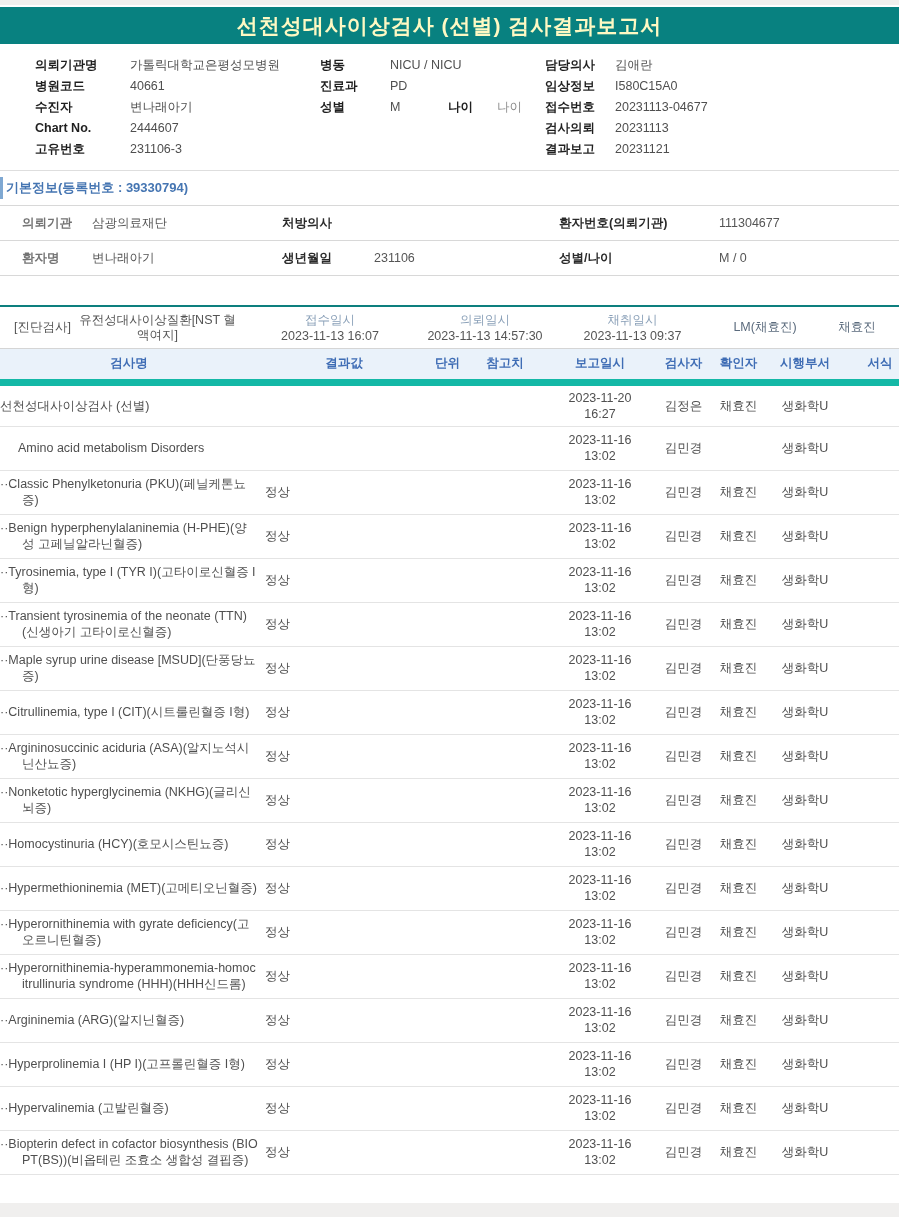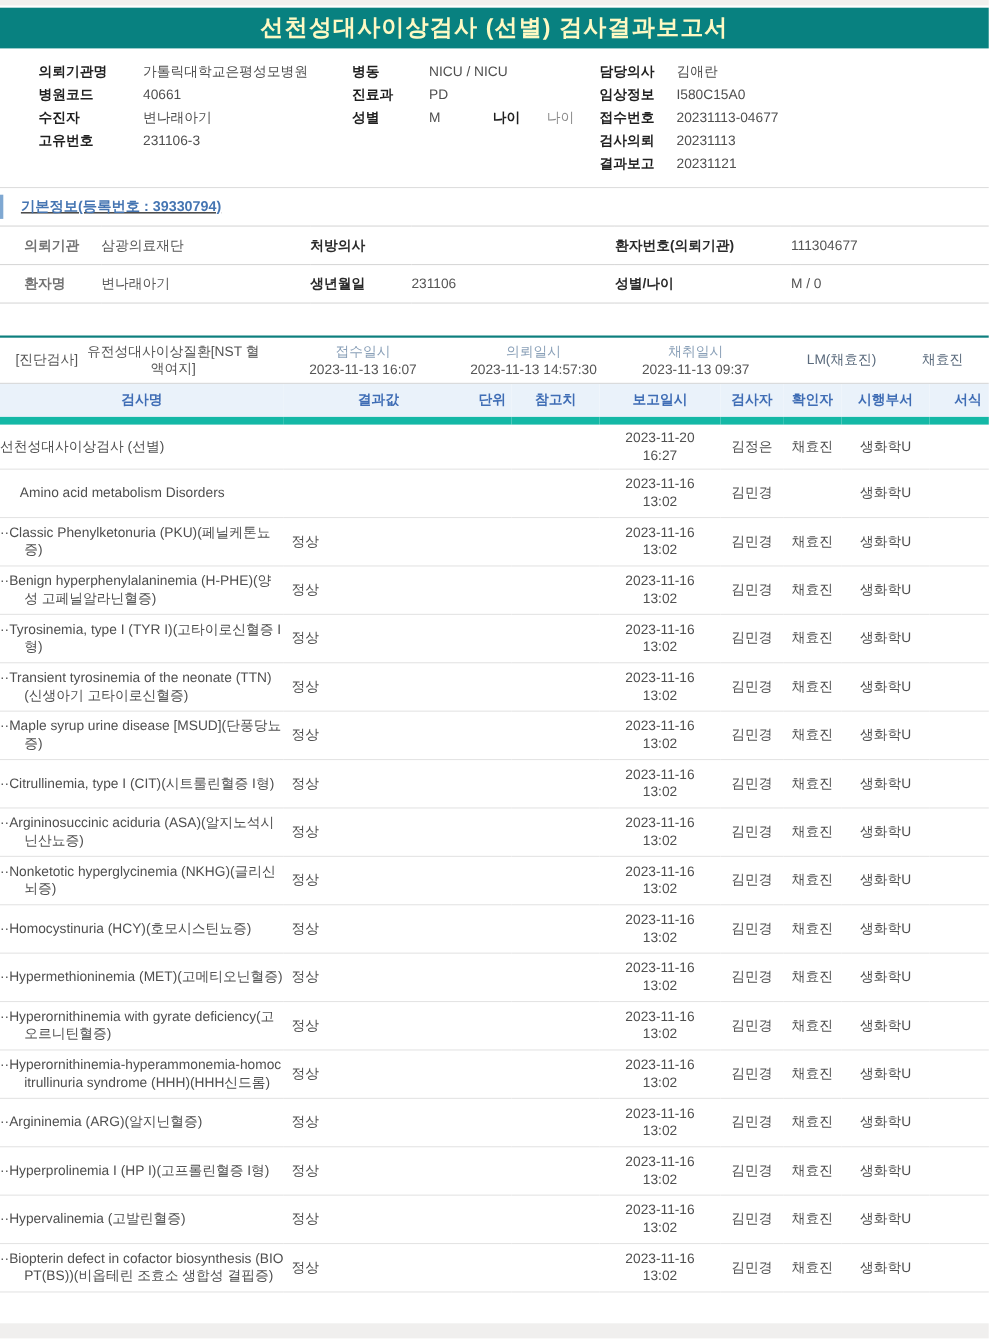--- a/index.html
+++ b/index.html
@@ -26,21 +26,21 @@
   .pi-value  { color:#4f4f4f; }
   .pi-col-left  .pi-label { width:95px; }
   .pi-col-mid   .pi-label { width:70px; }
   .pi-col-right .pi-label { width:70px; }
   .pi-val-narrow { width:58px; color:#4f4f4f; }
   .pi-label2 { width:49px; font-weight:bold; color:#1f1f1f; }
   .pi-value2 { color:#8a8a8a; }
   .divider { border-top:1px solid #dedede; margin-top:4px; }
   
   .basic-info-head {
-    display:flex; align-items:flex-start; padding:8px 0 8px 19px; position:relative;text-decoration:underline;
+    display:flex; align-items:flex-start; padding:8px 0 8px 6px; position:relative;
   }
   .accent-bar {
     position:absolute; left:0; top:6px; bottom:6px; width:3px; background:#7fa8d2;
   }
   .basic-info-head-text { color:#4575b2; font-size:13px; font-weight:bold; }
   
   .basic-table { width:899px; border-collapse:collapse; table-layout:fixed; }
   .basic-table td {
     height:35px; vertical-align:middle; font-size:12.5px;
     border-top:1px solid #d8d8d8; border-bottom:1px solid #d8d8d8;
@@ -96,20 +96,24 @@
           <span class="pi-label">의뢰기관명</span>
           <span class="pi-value">가톨릭대학교은평성모병원</span>
         </div>
         <div class="pi-row">
           <span class="pi-label">병원코드</span>
           <span class="pi-value">40661</span>
         </div>
         <div class="pi-row">
           <span class="pi-label">수진자</span>
           <span class="pi-value">변나래아기</span>
+        </div>
+        <div class="pi-row">
+          <span class="pi-label">Chart No.</span>
+          <span class="pi-value">2444607</span>
         </div>
         <div class="pi-row">
           <span class="pi-label">고유번호</span>
           <span class="pi-value">231106-3</span>
         </div>
       </div>
     <div class="pi-col pi-col-mid" id="pi-mid">
         <div class="pi-row">
           <span class="pi-label">병동</span>
           <span class="pi-value">NICU / NICU</span>

